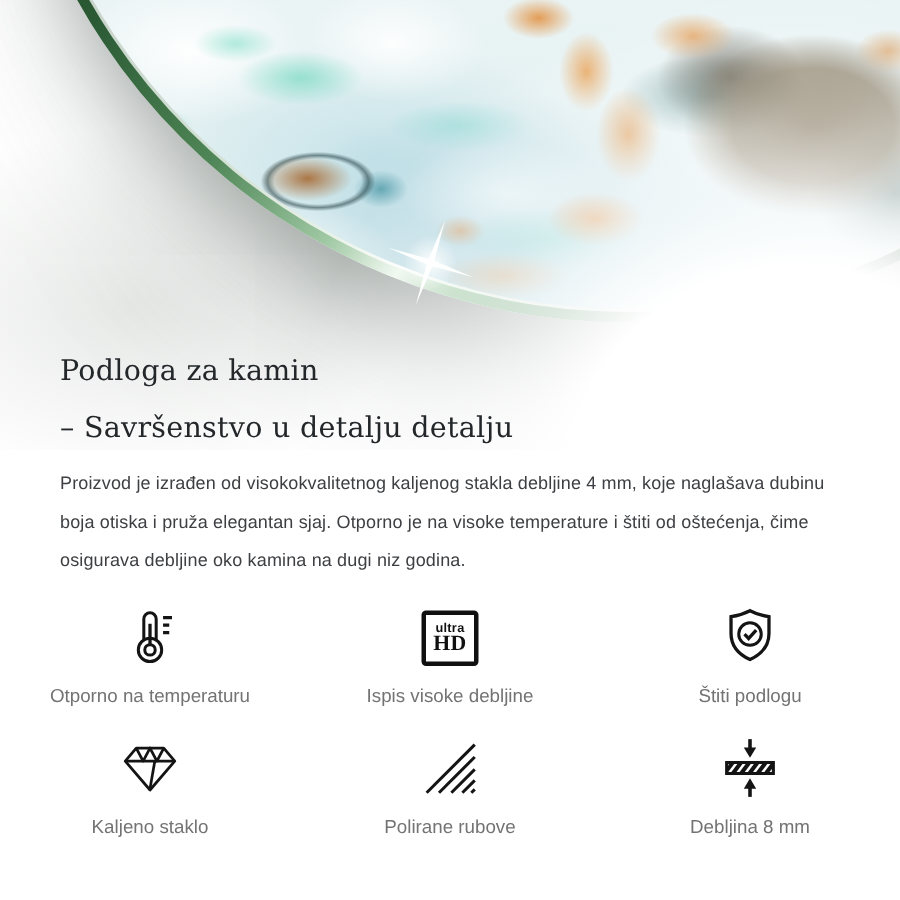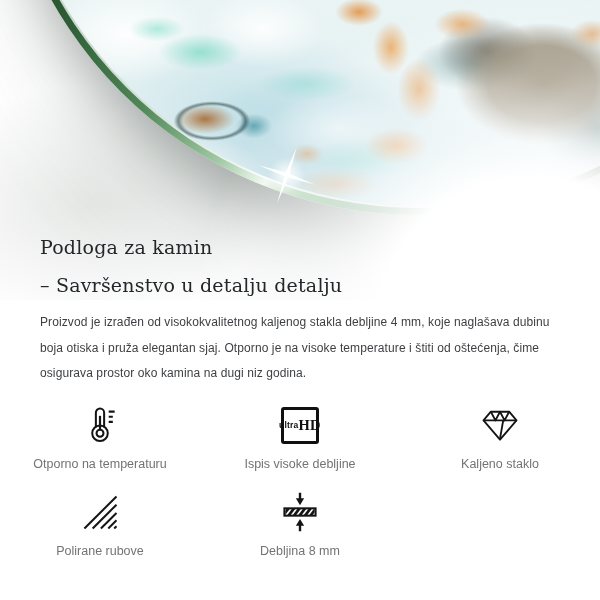--- a/index.html
+++ b/index.html
@@ -61,21 +61,21 @@
   .desc span{display:block;white-space:nowrap;letter-spacing:.1px;}
 
   
   .features{position:absolute;left:0;top:402px;width:600px;display:grid;
         grid-template-columns:1fr 1fr 1fr;row-gap:18px;justify-items:center;}
   .feature{display:flex;flex-direction:column;align-items:center;}
   .icon-box{height:46px;display:flex;align-items:center;justify-content:center;}
   .f-label{margin-top:9px;font-size:12.5px;color:#737373;white-space:nowrap;}
   .icon-box svg{stroke:#141414;fill:none;stroke-width:2.2;}
   .uhd{width:32px;height:31px;border:3px solid #101010;border-radius:3px;
-        display:flex;flex-direction:row;align-items:center;justify-content:center;color:#101010;}
+        display:flex;flex-direction:column;align-items:center;justify-content:center;color:#101010;}
   .uhd .u1{font-size:8.5px;line-height:9px;font-weight:bold;letter-spacing:.2px;}
   .uhd .u2{font-size:14.5px;line-height:13px;font-weight:800;letter-spacing:.3px;font-family:Liberation Serif, serif;}
 </style>
 </head>
 <body>
 
 <div class="hero">
   <div class="hero-shadow-tint"></div>
   <div class="glass-bevel"></div>
   <div class="glass-print"></div>
@@ -93,21 +93,21 @@
 </div>
 
 <h1 class="title">
   <span>Podloga za kamin</span>
   <span>– Savršenstvo u detalju detalju</span>
 </h1>
 
 <div class="desc">
   <span>Proizvod je izrađen od visokokvalitetnog kaljenog stakla debljine 4 mm, koje naglašava dubinu</span>
   <span>boja otiska i pruža elegantan sjaj. Otporno je na visoke temperature i štiti od oštećenja, čime</span>
-  <span>osigurava prostor oko kamina na dugi niz godina.</span>
+  <span>osigurava debljine oko kamina na dugi niz godina.</span>
 </div>
 
 <div class="features">
 
   <div class="feature">
     <div class="icon-box">
       <svg width="44" height="44" viewBox="0 0 48 48">
         <circle cx="24" cy="33" r="8.5"></circle>
         <circle cx="24" cy="33" r="3.8"></circle>
         <path d="M19.5 26.5 V10.5 a4.5 4.5 0 0 1 9 0 V26.5"></path>
@@ -121,20 +121,30 @@
   <div class="feature">
     <div class="icon-box">
       <div class="uhd">
         <span class="u1">ultra</span>
         <span class="u2">HD</span>
       </div>
     </div>
     <div class="f-label">Ispis visoke debljine</div>
   </div>
 
+  <div class="feature">
+    <div class="icon-box">
+      <svg width="44" height="44" viewBox="0 0 48 48">
+        <path d="M24 4.5 c5 2.6 9.2 3.7 13.8 4.4 V21 c0 9-5.8 15.3-13.8 19 C16 36.3 10.2 30 10.2 21 V8.9 C14.8 8.2 19 7.1 24 4.5 Z" stroke-width="2.4"></path>
+        <circle cx="24" cy="21.5" r="8.2" stroke-width="2.2"></circle>
+        <path d="M20 21.5 l3 3.2 l5.5 -6" stroke-width="2.4"></path>
+      </svg>
+    </div>
+    <div class="f-label">Štiti podlogu</div>
+  </div>
 
   <div class="feature">
     <div class="icon-box">
       <svg width="44" height="44" viewBox="0 0 48 48" stroke-linejoin="round">
         <path d="M14 9.5 H34 L42 19 L24 40 L6 19 Z" stroke-width="2"></path>
         <path d="M6 19 H42" stroke-width="2"></path>
         <path d="M14 9.5 L19 19 L24 9.5 L29 19 L34 9.5" stroke-width="2"></path>
         <path d="M27.5 19 L24 39" stroke-width="2"></path>
       </svg>
     </div>

